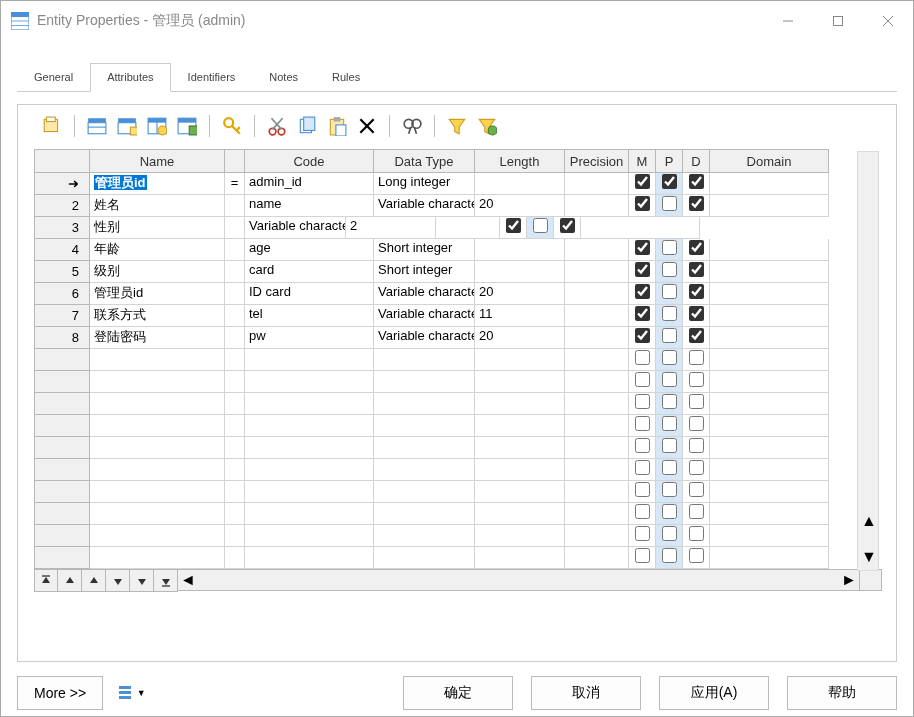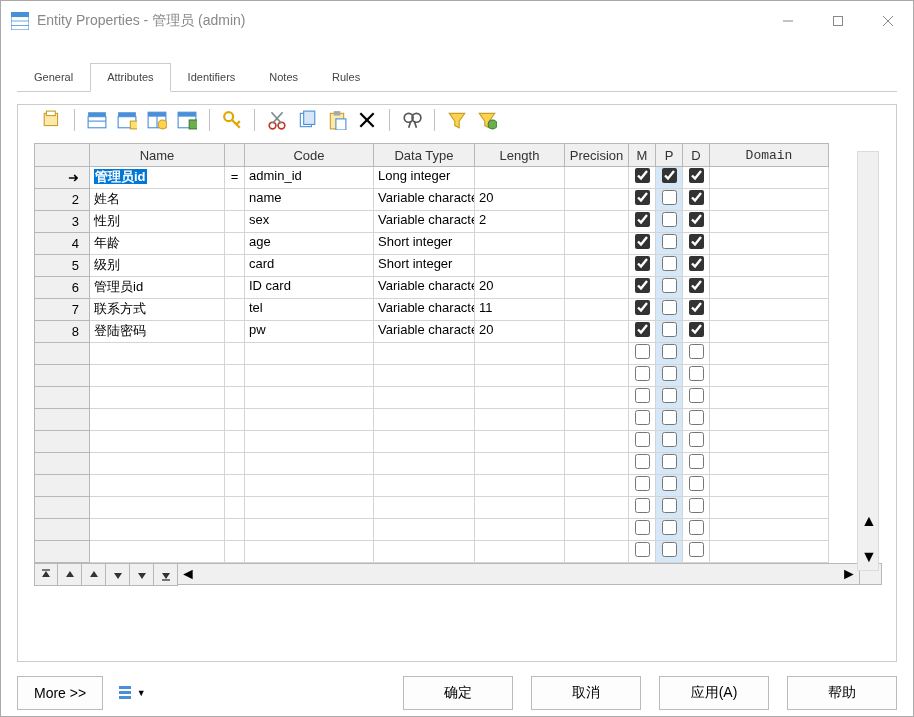--- a/index.html
+++ b/index.html
@@ -15,42 +15,42 @@
 
 
 .content { padding: 22px 16px 14px 16px; }
 
 
 .tabs { display: flex; border-bottom: 1px solid #ccc; margin-bottom: 12px; }
 .tab { padding: 7px 16px; font-size: 11px; color: #444; cursor: pointer; border: 1px solid transparent; }
 .tab.active { border: 1px solid #ccc; border-bottom: 1px solid #fff; margin-bottom: -1px; background: #fff; }
 
 
-.panel { border: 1px solid #ccc; padding: 2px 0 0 0; height: 558px; position: relative; }
+.panel { border: 1px solid #ccc; padding: 8px 0 0 0; height: 558px; position: relative; }
 
 
 .toolbar { display: flex; align-items: center; padding: 0 10px 10px 20px; gap: 2px; }
 .tb-btn { width: 28px; height: 26px; display: flex; align-items: center; justify-content: center; }
 .tb-sep { width: 1px; height: 22px; background: #c0c0c0; margin: 0 6px; }
 .tb-icon { width: 20px; height: 20px; }
 
 
 .grid-container { position: relative; margin: 0 0 0 0; }
 
 
 .grid { display: flex; }
 .rowhdr-col { width: 56px; }
 .name-col { width: 135px; }
 .eq-col { width: 20px; }
 .code-col { width: 129px; }
 .type-col { width: 101px; }
 .len-col { width: 90px; }
 .prec-col { width: 64px; }
 .chk-col { width: 27px; }
-.dom-col { width: 119px; font-family: Liberation Mono, monospace; }
+.dom-col { width: 119px; }
 
 .hdr-cell { background: #f0f0f0; border: 1px solid #b8b8b8; border-left: none; height: 24px; font-size: 13px; color: #333; display: flex; align-items: center; justify-content: center; overflow: hidden; }
 .hdr-cell:first-child { border-left: 1px solid #b8b8b8; }
 
 .row { display: flex; height: 22px; }
 .rowhdr { background: #f0f0f0; border: 1px solid #b8b8b8; border-top: none; font-size: 13px; display: flex; align-items: center; justify-content: flex-end; padding-right: 10px; }
 .cell { border-right: 1px solid #d4d4d4; border-bottom: 1px solid #d4d4d4; font-size: 13px; padding: 1px 4px 0 4px; overflow: hidden; white-space: nowrap; background: #fff; }
 .cell.eq { text-align: center; padding: 2px 0 0 0; background:#fff; }
 .cell.chk { text-align: center; padding: 1px 0 0 0; background:#fff; }
 .cell.chk.p { background:#d6e8f7; }
@@ -264,21 +264,20 @@
             <div class="cell prec-col"></div>
             <div class="cell chk chk-col"><input type="checkbox" checked="" style=""></div>
             <div class="cell chk p chk-col"><input type="checkbox" style=""></div>
             <div class="cell chk chk-col"><input type="checkbox" checked="" style=""></div>
             <div class="cell dom-col"><none></none></div>
           </div>
           <div class="row">
             <div class="rowhdr rowhdr-col">3</div>
             <div class="cell name name-col"><span>性别</span></div>
             <div class="cell eq eq-col"></div>
-            <div class="cell code-col">sex</div>
             <div class="cell type-col">Variable characters</div>
             <div class="cell len-col">2</div>
             <div class="cell prec-col"></div>
             <div class="cell chk chk-col"><input type="checkbox" checked="" style=""></div>
             <div class="cell chk p chk-col"><input type="checkbox" style=""></div>
             <div class="cell chk chk-col"><input type="checkbox" checked="" style=""></div>
             <div class="cell dom-col"><none></none></div>
           </div>
           <div class="row">
             <div class="rowhdr rowhdr-col">4</div>

